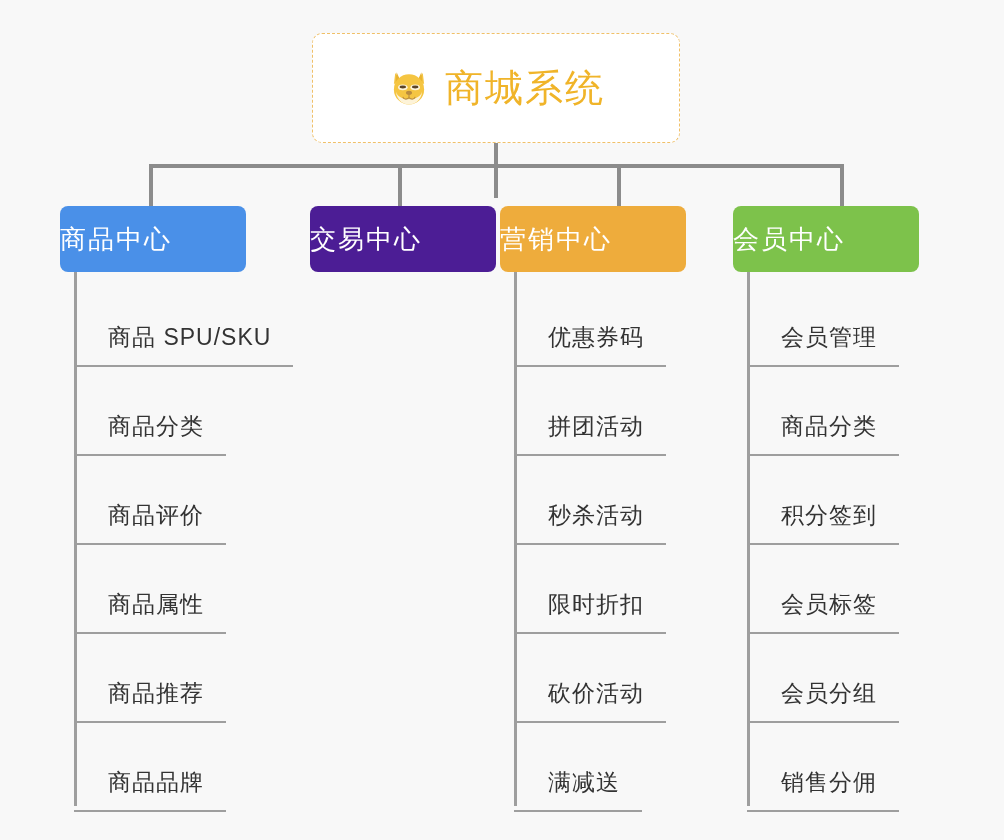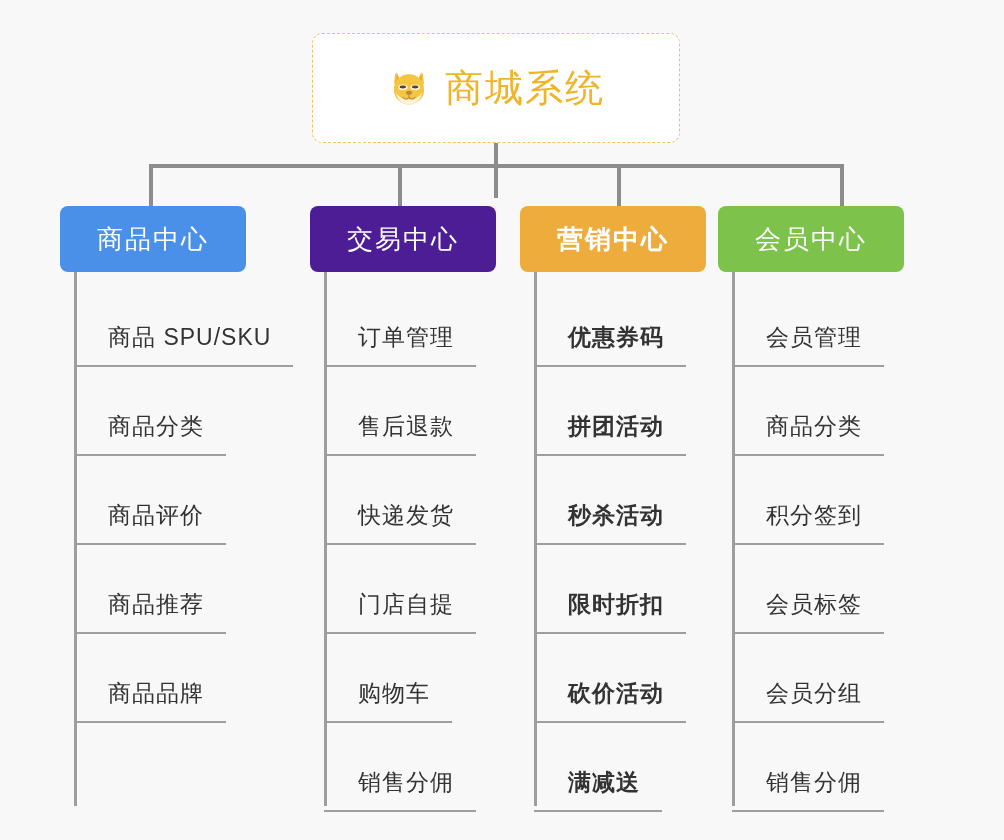--- a/index.html
+++ b/index.html
@@ -61,21 +61,20 @@
     position: absolute;
     top: 206px;
     width: 186px;
   }
   .col-head {
     width: 186px;
     height: 66px;
     border-radius: 8px;
     display: flex;
     align-items: center;
-    justify-content: center;
     color: #ffffff;
     font-size: 26px;
     letter-spacing: 2px;
     white-space: nowrap;
   }
 
   
   .col-body {
     position: relative;
     margin-left: 14px;
@@ -151,89 +150,71 @@
       <div class="item">
         <span class="item-inner">商品 SPU/SKU</span>
       </div>
       <div class="item">
         <span class="item-inner">商品分类</span>
       </div>
       <div class="item">
         <span class="item-inner">商品评价</span>
       </div>
       <div class="item">
+        <span class="item-inner">商品属性</span>
+      </div>
+      <div class="item">
         <span class="item-inner">商品推荐</span>
       </div>
       <div class="item">
         <span class="item-inner">商品品牌</span>
       </div>
     </div>
   </div>
 
   <div class="column" style="left:310px;">
     <div class="col-head" style="background:#4c1d95;">
       <span>交易中心</span>
     </div>
+  </div>
+
+  <div class="column" style="left:500px;">
+    <div class="col-head" style="background:#eeac3c;">
+      <span>营销中心</span>
+    </div>
     <div class="col-body">
       <div class="spine" style="height:534px;"></div>
       <div class="item">
-        <span class="item-inner">订单管理</span>
-      </div>
-      <div class="item">
-        <span class="item-inner">售后退款</span>
-      </div>
-      <div class="item">
-        <span class="item-inner">快递发货</span>
-      </div>
-      <div class="item">
-        <span class="item-inner">门店自提</span>
-      </div>
-      <div class="item">
-        <span class="item-inner">购物车</span>
-      </div>
-      <div class="item">
-        <span class="item-inner">销售分佣</span>
-      </div>
-    </div>
-  </div>
-
-  <div class="column" style="left:520px;font-weight:bold;">
-    <div class="col-head" style="background:#eeac3c;">
-      <span>营销中心</span>
+        <span class="item-inner">优惠券码</span>
+      </div>
+      <div class="item">
+        <span class="item-inner">拼团活动</span>
+      </div>
+      <div class="item">
+        <span class="item-inner">秒杀活动</span>
+      </div>
+      <div class="item">
+        <span class="item-inner">限时折扣</span>
+      </div>
+      <div class="item">
+        <span class="item-inner">砍价活动</span>
+      </div>
+      <div class="item">
+        <span class="item-inner">满减送</span>
+      </div>
+    </div>
+  </div>
+
+  <div class="column" style="left:733px;">
+    <div class="col-head" style="background:#7dc24b;">
+      <span>会员中心</span>
     </div>
     <div class="col-body">
       <div class="spine" style="height:534px;"></div>
       <div class="item">
-        <span class="item-inner">优惠券码</span>
-      </div>
-      <div class="item">
-        <span class="item-inner">拼团活动</span>
-      </div>
-      <div class="item">
-        <span class="item-inner">秒杀活动</span>
-      </div>
-      <div class="item">
-        <span class="item-inner">限时折扣</span>
-      </div>
-      <div class="item">
-        <span class="item-inner">砍价活动</span>
-      </div>
-      <div class="item">
-        <span class="item-inner">满减送</span>
-      </div>
-    </div>
-  </div>
-
-  <div class="column" style="left:718px;">
-    <div class="col-head" style="background:#7dc24b;">
-      <span>会员中心</span>
-    </div>
-    <div class="col-body">
-      <div class="spine" style="height:534px;"></div>
-      <div class="item">
         <span class="item-inner">会员管理</span>
       </div>
       <div class="item">
         <span class="item-inner">商品分类</span>
       </div>
       <div class="item">
         <span class="item-inner">积分签到</span>
       </div>
       <div class="item">
         <span class="item-inner">会员标签</span>

